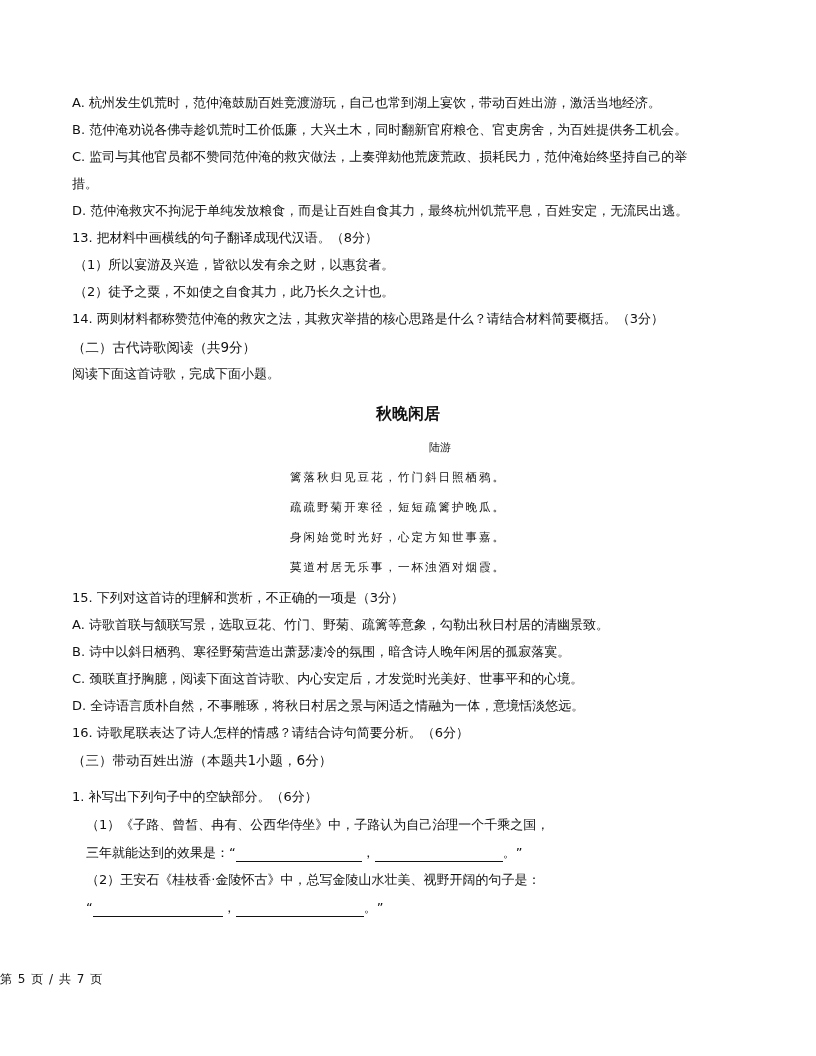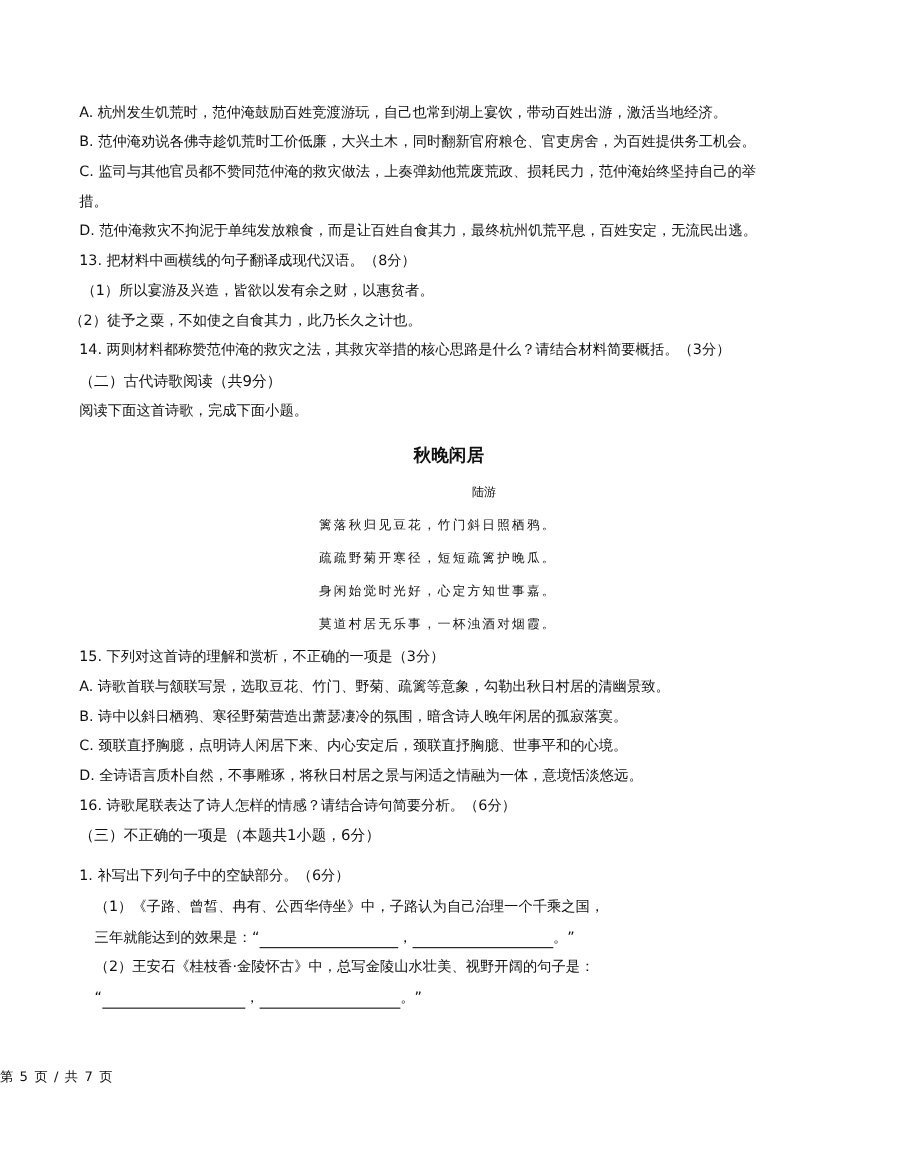--- a/index.html
+++ b/index.html
@@ -20,41 +20,41 @@
 <body>
 
 <div class="line" style="top:94px">A. 杭州发生饥荒时，范仲淹鼓励百姓竞渡游玩，自己也常到湖上宴饮，带动百姓出游，激活当地经济。</div>
 <div class="line" style="top:121px">B. 范仲淹劝说各佛寺趁饥荒时工价低廉，大兴土木，同时翻新官府粮仓、官吏房舍，为百姓提供务工机会。</div>
 <div class="line" style="top:148px">C. 监司与其他官员都不赞同范仲淹的救灾做法，上奏弹劾他荒废荒政、损耗民力，范仲淹始终坚持自己的举</div>
 <div class="line" style="top:175px">措。</div>
 <div class="line" style="top:202px">D. 范仲淹救灾不拘泥于单纯发放粮食，而是让百姓自食其力，最终杭州饥荒平息，百姓安定，无流民出逃。</div>
 
 <div class="line" style="top:229px">13. 把材料中画横线的句子翻译成现代汉语。（8分）</div>
 <div class="line" style="top:256px;left:74px">（1）所以宴游及兴造，皆欲以发有余之财，以惠贫者。</div>
-<div class="line" style="top:283px;left:63px">（2）徒予之粟，不如使之自食其力，此乃长久之计也。</div>
+<div class="line" style="top:283px;left:74px">（2）徒予之粟，不如使之自食其力，此乃长久之计也。</div>
 <div class="line" style="top:310px">14. 两则材料都称赞范仲淹的救灾之法，其救灾举措的核心思路是什么？请结合材料简要概括。（3分）</div>
 
 <div class="line bold" style="top:338px">（二）古代诗歌阅读（共9分）</div>
 <div class="line" style="top:365px">阅读下面这首诗歌，完成下面小题。</div>
 
 <div class="title">秋晚闲居</div>
 <div class="author">陆游</div>
 <div class="poem" style="top:470px">篱落秋归见豆花，竹门斜日照栖鸦。</div>
 <div class="poem" style="top:500px">疏疏野菊开寒径，短短疏篱护晚瓜。</div>
 <div class="poem" style="top:530px">身闲始觉时光好，心定方知世事嘉。</div>
 <div class="poem" style="top:560px">莫道村居无乐事，一杯浊酒对烟霞。</div>
 
 <div class="line" style="top:589px">15. 下列对这首诗的理解和赏析，不正确的一项是（3分）</div>
 <div class="line" style="top:616px">A. 诗歌首联与颔联写景，选取豆花、竹门、野菊、疏篱等意象，勾勒出秋日村居的清幽景致。</div>
 <div class="line" style="top:643px">B. 诗中以斜日栖鸦、寒径野菊营造出萧瑟凄冷的氛围，暗含诗人晚年闲居的孤寂落寞。</div>
-<div class="line" style="top:670px">C. 颈联直抒胸臆，点明诗人闲居下来、内心安定后，颈联直抒胸臆、世事平和的心境。</div>
+<div class="line" style="top:670px">C. 颈联直抒胸臆，阅读下面这首诗歌、内心安定后，才发觉时光美好、世事平和的心境。</div>
 <div class="line" style="top:697px">D. 全诗语言质朴自然，不事雕琢，将秋日村居之景与闲适之情融为一体，意境恬淡悠远。</div>
 
 <div class="line" style="top:724px">16. 诗歌尾联表达了诗人怎样的情感？请结合诗句简要分析。（6分）</div>
-<div class="line bold" style="top:751px">（三）不正确的一项是（本题共1小题，6分）</div>
+<div class="line bold" style="top:751px">（三）带动百姓出游（本题共1小题，6分）</div>
 
 <div class="line" style="top:788px">1. 补写出下列句子中的空缺部分。（6分）</div>
 <div class="line" style="top:816px;left:86px">（1）《子路、曾皙、冉有、公西华侍坐》中，子路认为自己治理一个千乘之国，</div>
 <div class="line" style="top:844px;left:86px">
   <span>三年就能达到的效果是：“</span><span class="blank" style="width:126px"></span><span>，</span><span class="blank" style="width:128px"></span><span>。”</span>
 </div>
 <div class="line" style="top:871px;left:86px">（2）王安石《桂枝香·金陵怀古》中，总写金陵山水壮美、视野开阔的句子是：</div>
 <div class="line" style="top:899px;left:86px">
   <span>“</span><span class="blank" style="width:130px"></span><span>，</span><span class="blank" style="width:128px"></span><span>。”</span>
 </div>

